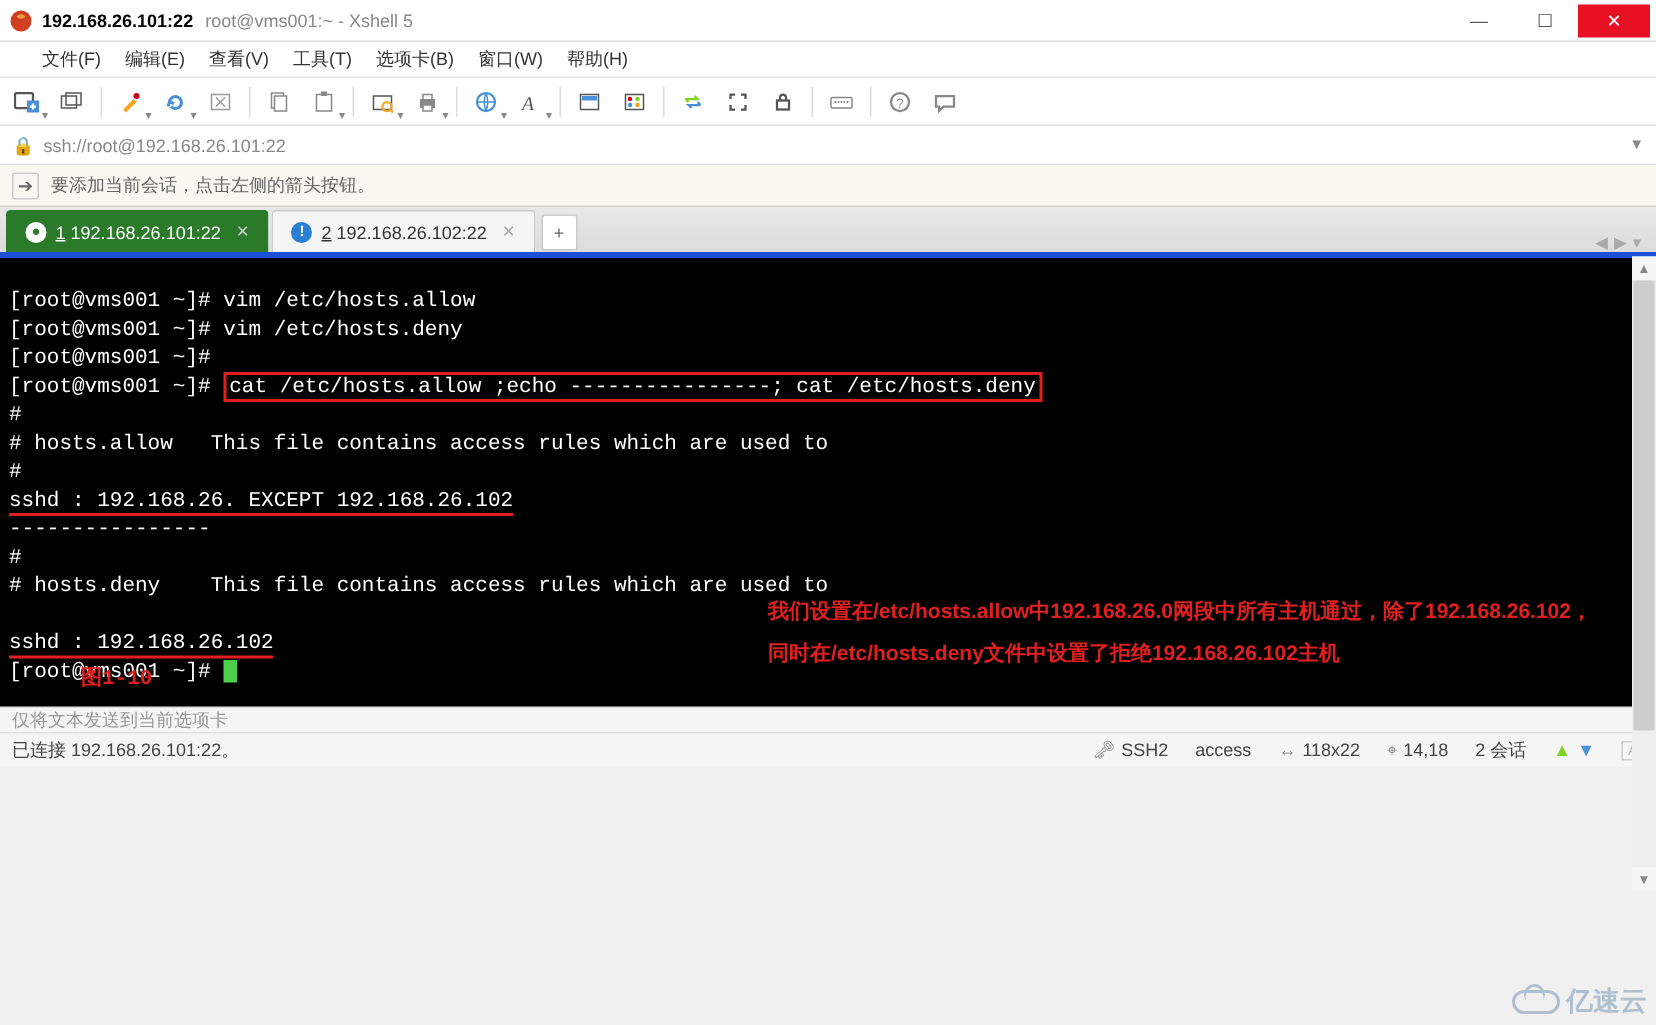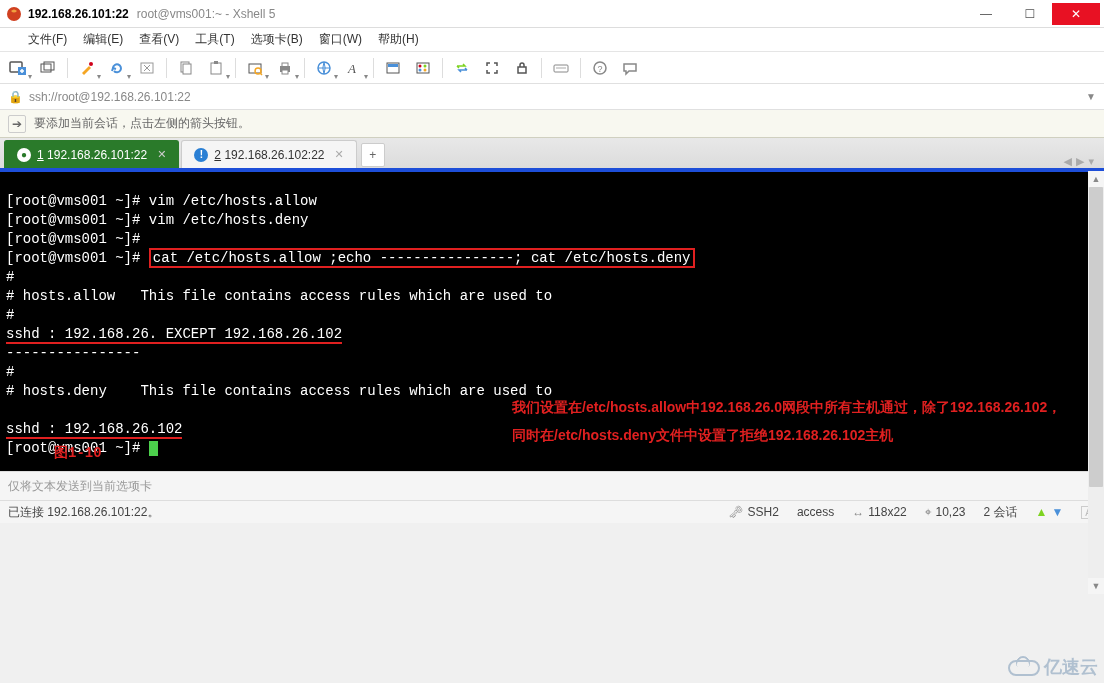--- a/index.html
+++ b/index.html
@@ -55,21 +55,21 @@
 .terminal .ul-red2 { border-bottom: 2px solid #e02020; }
 .terminal .cursor { display:inline-block; width:9px; height:15px; background:#4cd04c; vertical-align:middle; }
 .terminal .note { color: #e02020; font-family: "Microsoft YaHei", sans-serif; font-weight: bold; position: absolute; white-space: normal; line-height: 28px; width: 560px; margin-left: 42px; }
 .terminal .fig { color: #e02020; font-family: Liberation Mono, monospace; font-weight: bold; position:absolute;margin-left:44px; }
 .scrollbar { position: absolute; right: 0; top: 3px; width: 16px; height: 423px; background: #eee; }
 .scrollbar .up, .scrollbar .down { height: 16px; background: #f5f5f5; color:#888; font-size:9px; display:flex; align-items:center; justify-content:center; }
 .scrollbar .thumb { position: absolute; top: 16px; left: 1px; right:1px; height: 300px; background: #cdcdcd; border-radius: 1px; }
 .scrollbar .down { position:absolute; bottom:0; left:0; right:0; }
 
 
-.sendrow { height: 30px; background: #f5f5f5; display: flex; align-items: center; padding: 0 8px; border-top: 1px solid #ddd; border-bottom:1px solid #ddd; color: #999; font-size: 12px; }
+.sendrow { height: 18px; background: #f5f5f5; display: flex; align-items: center; padding: 0 8px; border-top: 1px solid #ddd; border-bottom:1px solid #ddd; color: #999; font-size: 12px; }
 .sendrow .dd { margin-left: auto; font-size:10px; }
 
 
 .statusbar { height: 22px; background: #f5f5f5; display: flex; align-items: center; padding: 0 8px; color: #444; gap: 18px; }
 .statusbar .right { margin-left: auto; display: flex; align-items: center; gap: 18px; }
 .statusbar .seg { display:flex; align-items:center; gap:4px; }
 .statusbar .icon { color:#888; }
 
 
 .watermark { position: absolute; right: 6px; bottom: 4px; color: #b0c0d0; font-size: 18px; font-weight: bold; display:flex; align-items:center; gap:4px; }
@@ -306,21 +306,21 @@
         <span class="icon">🗝</span>
         <span>SSH2</span>
       </span>
     <span class="seg">access</span>
     <span class="seg">
         <span class="icon">↔</span>
         <span>118x22</span>
       </span>
     <span class="seg">
         <span class="icon">⌖</span>
-        <span>10,23</span>
+        <span>14,18</span>
       </span>
     <span class="seg">2 会话</span>
     <span class="seg">
         <span class="icon" style="color:#7ed321">▲</span> 
         <span class="icon" style="color:#4a90d9">▼</span>
       </span>
     <span class="seg">
         <span style="border:1px solid #ccc; padding:0 3px; color:#bbb; font-size:10px;">A</span>
       </span>
   </div>

